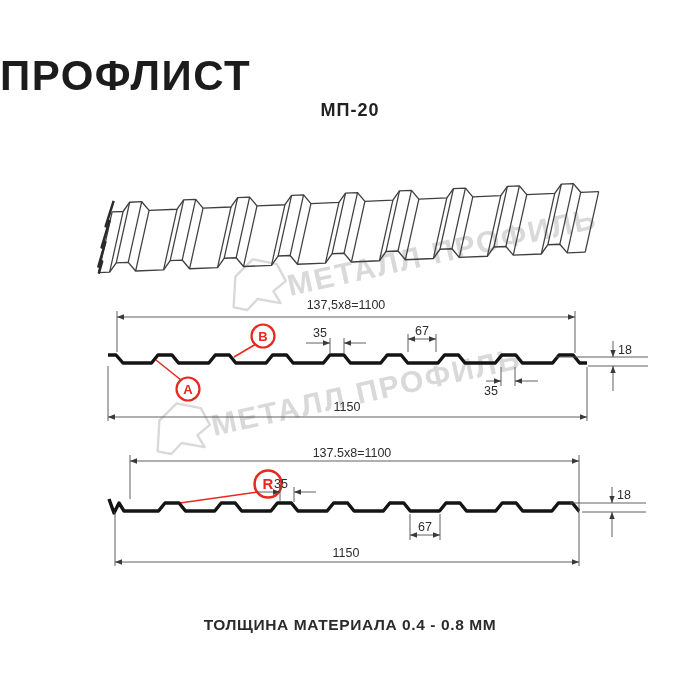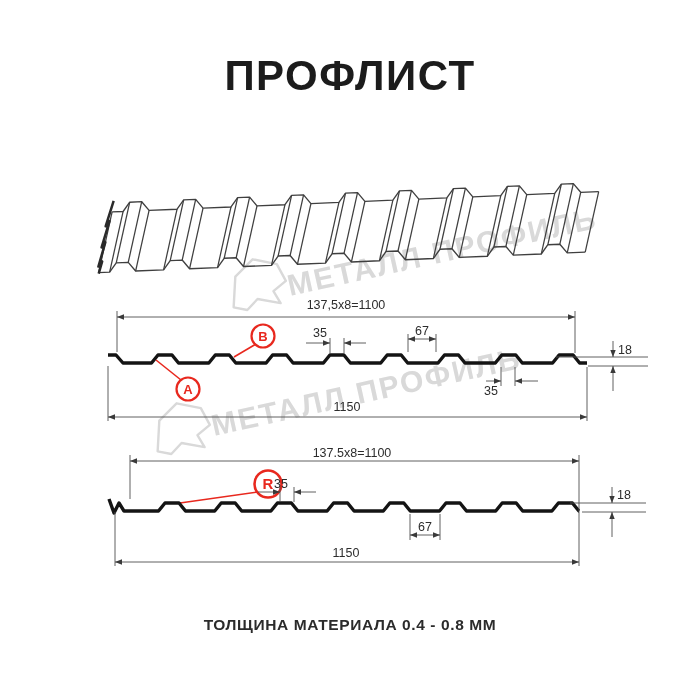--- a/index.html
+++ b/index.html
@@ -1,34 +1,35 @@
 <!DOCTYPE html>
 <html><head>
 <meta charset="utf-8">
 <style>
   html,body{margin:0;padding:0;background:#ffffff;}
   #page{position:relative;width:700px;height:700px;background:#ffffff;overflow:hidden;
         font-family:"Liberation Sans",sans-serif;}
-  #title{position:absolute;top:52px;left:0;width:700px;text-align:center;
+  #title{position:absolute;top:52px;left:0;width:700px;
          font-size:42px;font-weight:700;letter-spacing:1.5px;color:#1c1c1c;}
   #subtitle{position:absolute;top:100px;left:0;width:700px;text-align:center;
          font-size:18px;font-weight:600;letter-spacing:1px;color:#222;}
   #footer-note{position:absolute;top:616px;left:0;width:700px;text-align:center;
          font-size:15.5px;font-weight:700;letter-spacing:0.6px;color:#2b2b2b;}
   svg{position:absolute;left:0;top:0;}
   text.dim{font-family:"Liberation Sans",sans-serif;font-size:12.5px;fill:#2d2d2d;}
   text.wm{font-family:"Liberation Sans",sans-serif;font-size:30px;font-weight:700;
           letter-spacing:2px;}
   text.lbl{font-family:"Liberation Sans",sans-serif;font-weight:700;}
 </style>
 </head>
 <body>
 
 <div id="page">
   <div id="title">ПРОФЛИСТ</div>
+  <div id="subtitle">МП-20</div>
 
   <svg id="cv" width="700" height="700" viewBox="0 0 700 700">
 
     <g transform="translate(226,264) rotate(-10)">
       <polygon id="logo1" points="0,44 7,14 27,0 50,9 56,27 42,35 47,48 25,40 13,49" fill="none" stroke="#d9d9d9" stroke-width="2.4" stroke-linejoin="round"></polygon>
     </g>
     <g transform="translate(290,296) rotate(-12.5)">
       <text class="wm" x="0" y="0" fill="#d9d9d9">МЕТАЛЛ ПРОФИЛЬ</text>
     </g>
     <g transform="translate(150,408) rotate(-10)">

